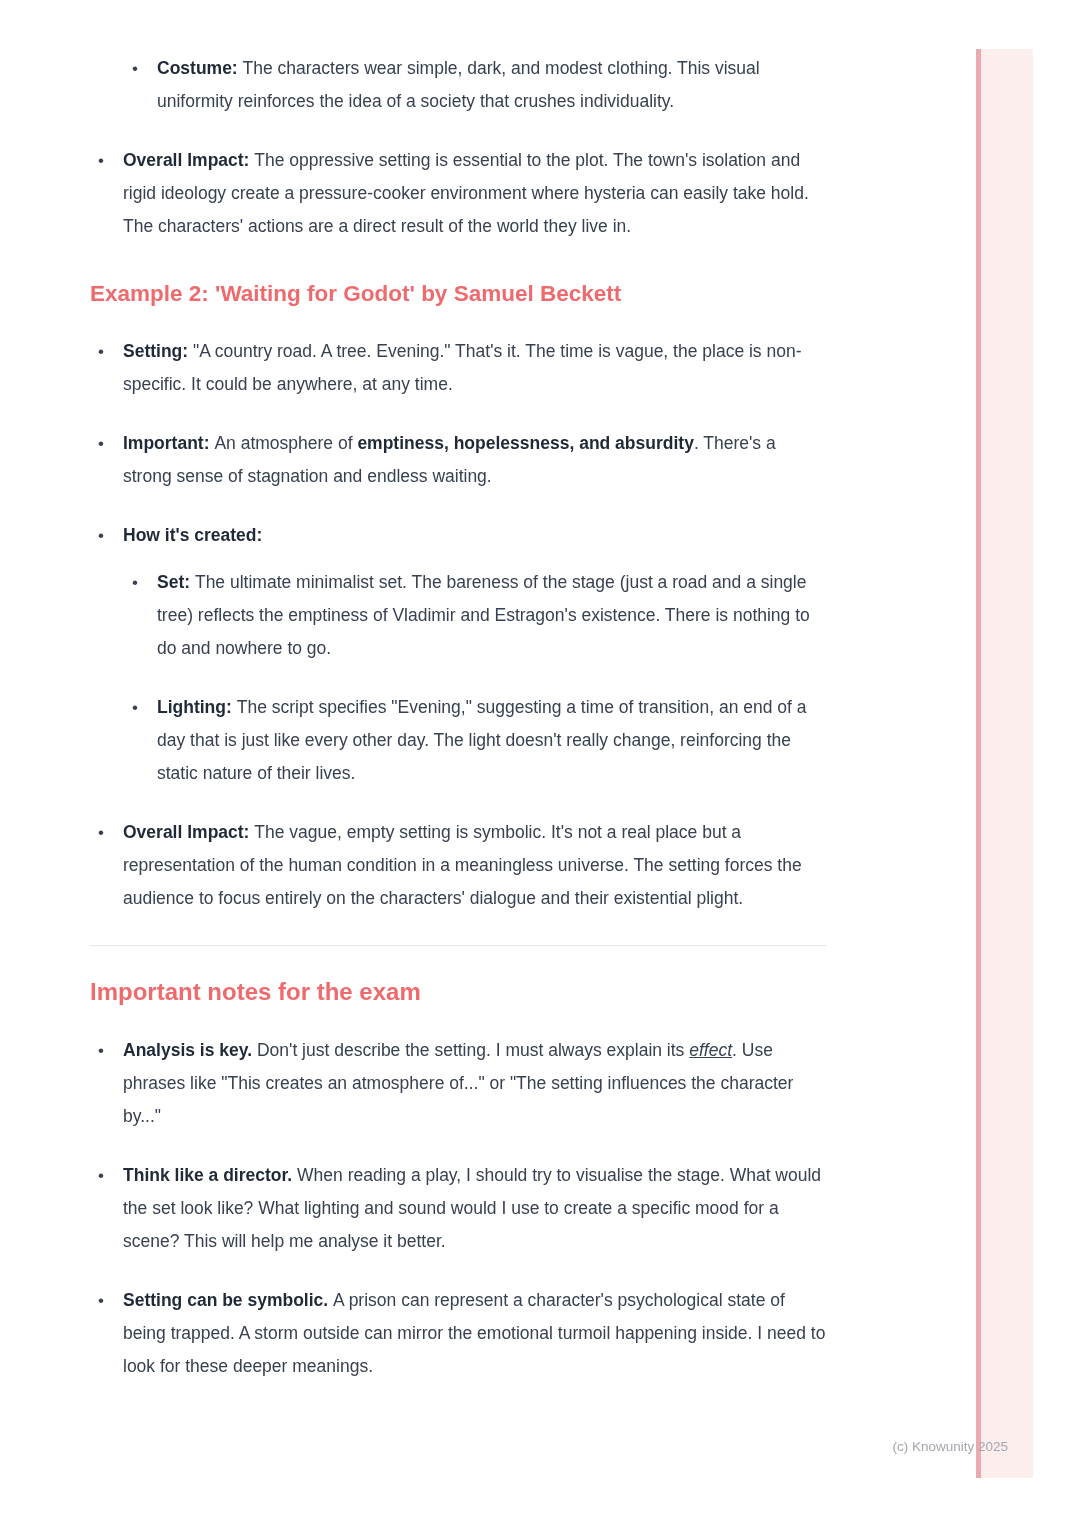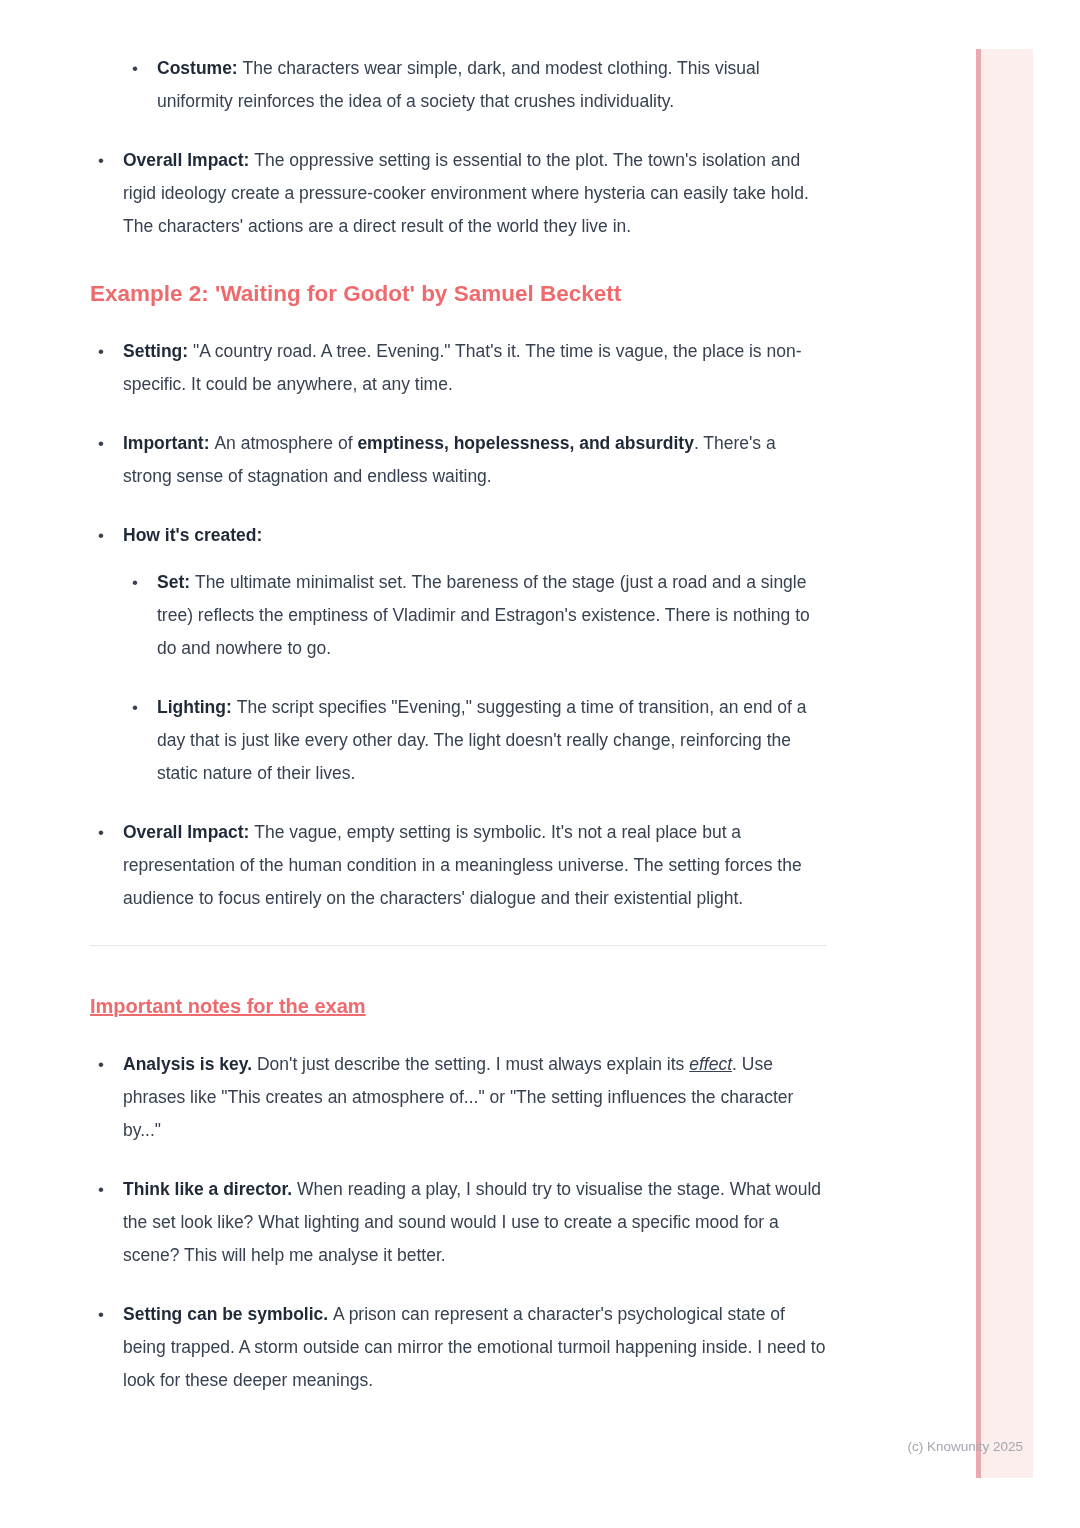--- a/index.html
+++ b/index.html
@@ -35,37 +35,37 @@
     color: var(--body);
     font-size: 17px;
   }
   .bullet .txt { flex: 1 1 auto; }
   .bullet.l2 { margin-left: 34px; }
   .bullet.l1 + .bullet.l2 { margin-top: -12px; }
   .b { font-weight: bold; color: var(--bold); }
   .i { font-style: italic; text-decoration: underline; }
   .heading { color: var(--heading); font-weight: bold; }
   .heading.h3 { font-size: 22.5px; line-height: 30px; margin: 36px 0 26px 0; }
-  .heading.h2 { font-size: 20px; line-height: 36px; margin: 42px 0 24px 0; text-decoration: underline; }
+  .heading.h2 { font-size: 24px; line-height: 36px; margin: 28px 0 24px 0; }
   hr.divider {
     border: none;
     border-top: 1px solid var(--divider);
     margin: 30px 0 0 0;
   }
   .edge-bar {
     position: absolute;
     left: 976px; top: 49px;
     width: 57px; height: 1429px;
     background: var(--sidebar-fill);
     border-left: 5px solid var(--sidebar-line);
     z-index: 1;
   }
   .watermark {
     position: absolute;
-    top: 1438px; right: 57px;
+    top: 1438px; right: 72px;
     font-size: 13.5px;
     line-height: 18px;
     color: var(--watermark-gray);
     z-index: 2;
     white-space: nowrap;
   }
 </style>
 </head>
 <body>
 

